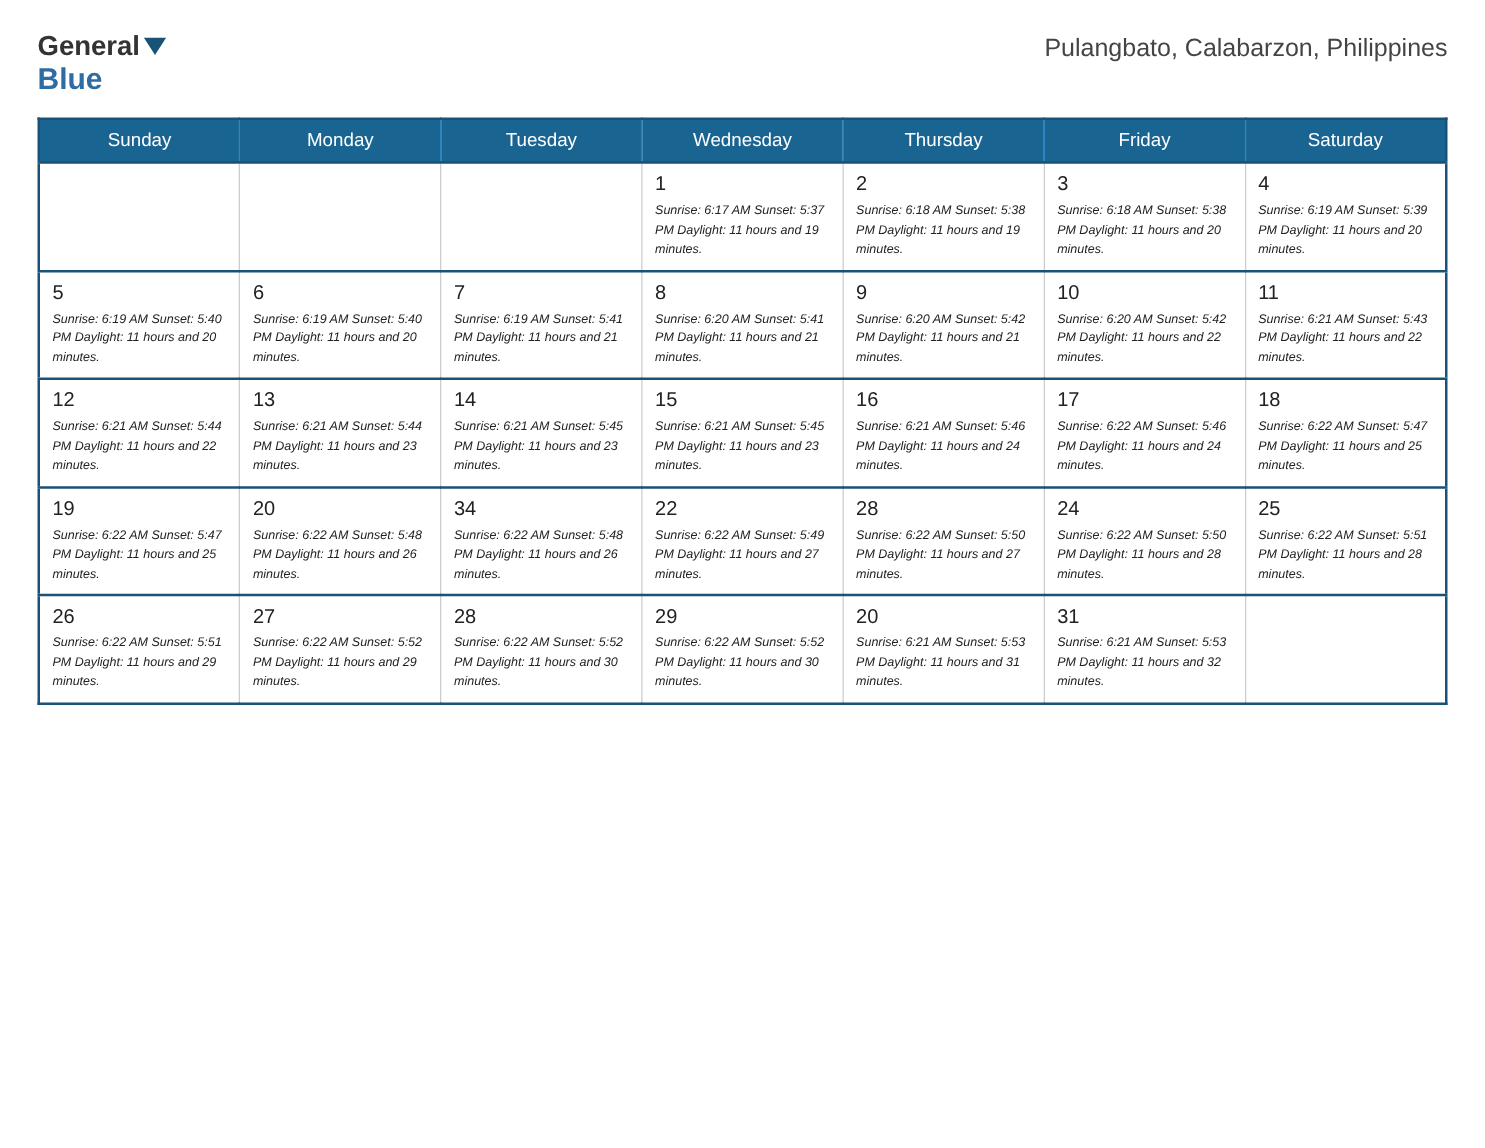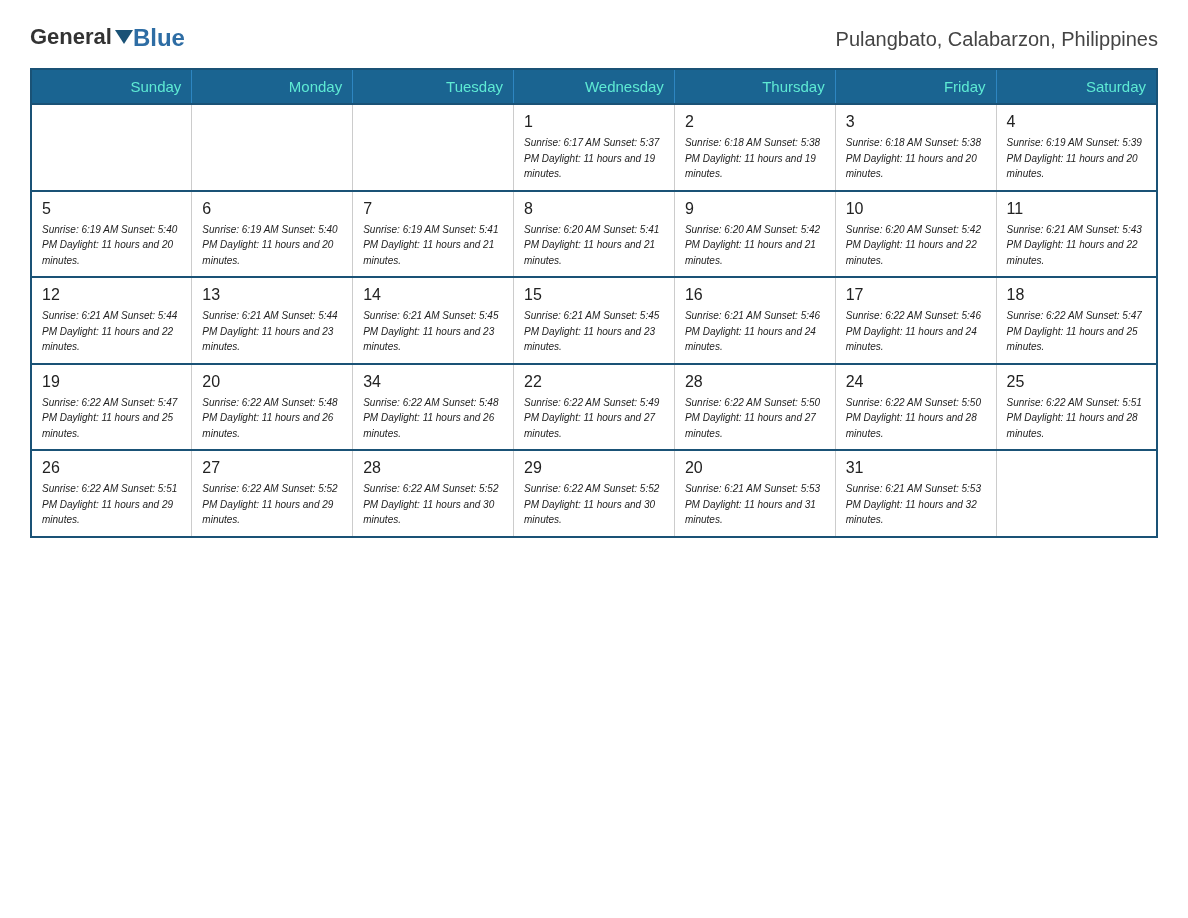--- a/index.html
+++ b/index.html
@@ -40,25 +40,25 @@
       color: #444;
       margin-top: 4px;
     }
     table {
       width: 100%;
       border-collapse: collapse;
       border: 2px solid #1a5276;
     }
     thead tr th {
       background-color: #1a6491;
-      color: #5eead4;
+      color: #ffffff;
       font-size: 15px;
       font-weight: normal;
       padding: 8px 10px;
-      text-align: right;
+      text-align: center;
       border-right: 1px solid #2e86c1;
       margin-top: 23px;
     }
     thead tr th:last-child {
       border-right: none;
     }
     tbody tr {
       border-top: 2px solid #1a5276;
     }
     tbody tr td {
@@ -83,21 +83,21 @@
       font-size: 10px;
       line-height: 1.55;
       color: #222;
       font-style: italic;
     }
     .empty-cell {
       background: #fff;
     }
     .logo-wrapper {
       display: flex;
-      flex-direction: row;
+      flex-direction: column;
       align-items: flex-start;
     }
     .logo-line1 {
       display: flex;
       align-items: center;
     }
     .logo-triangle {
       display: inline-block;
       margin-left: 3px;
     }

